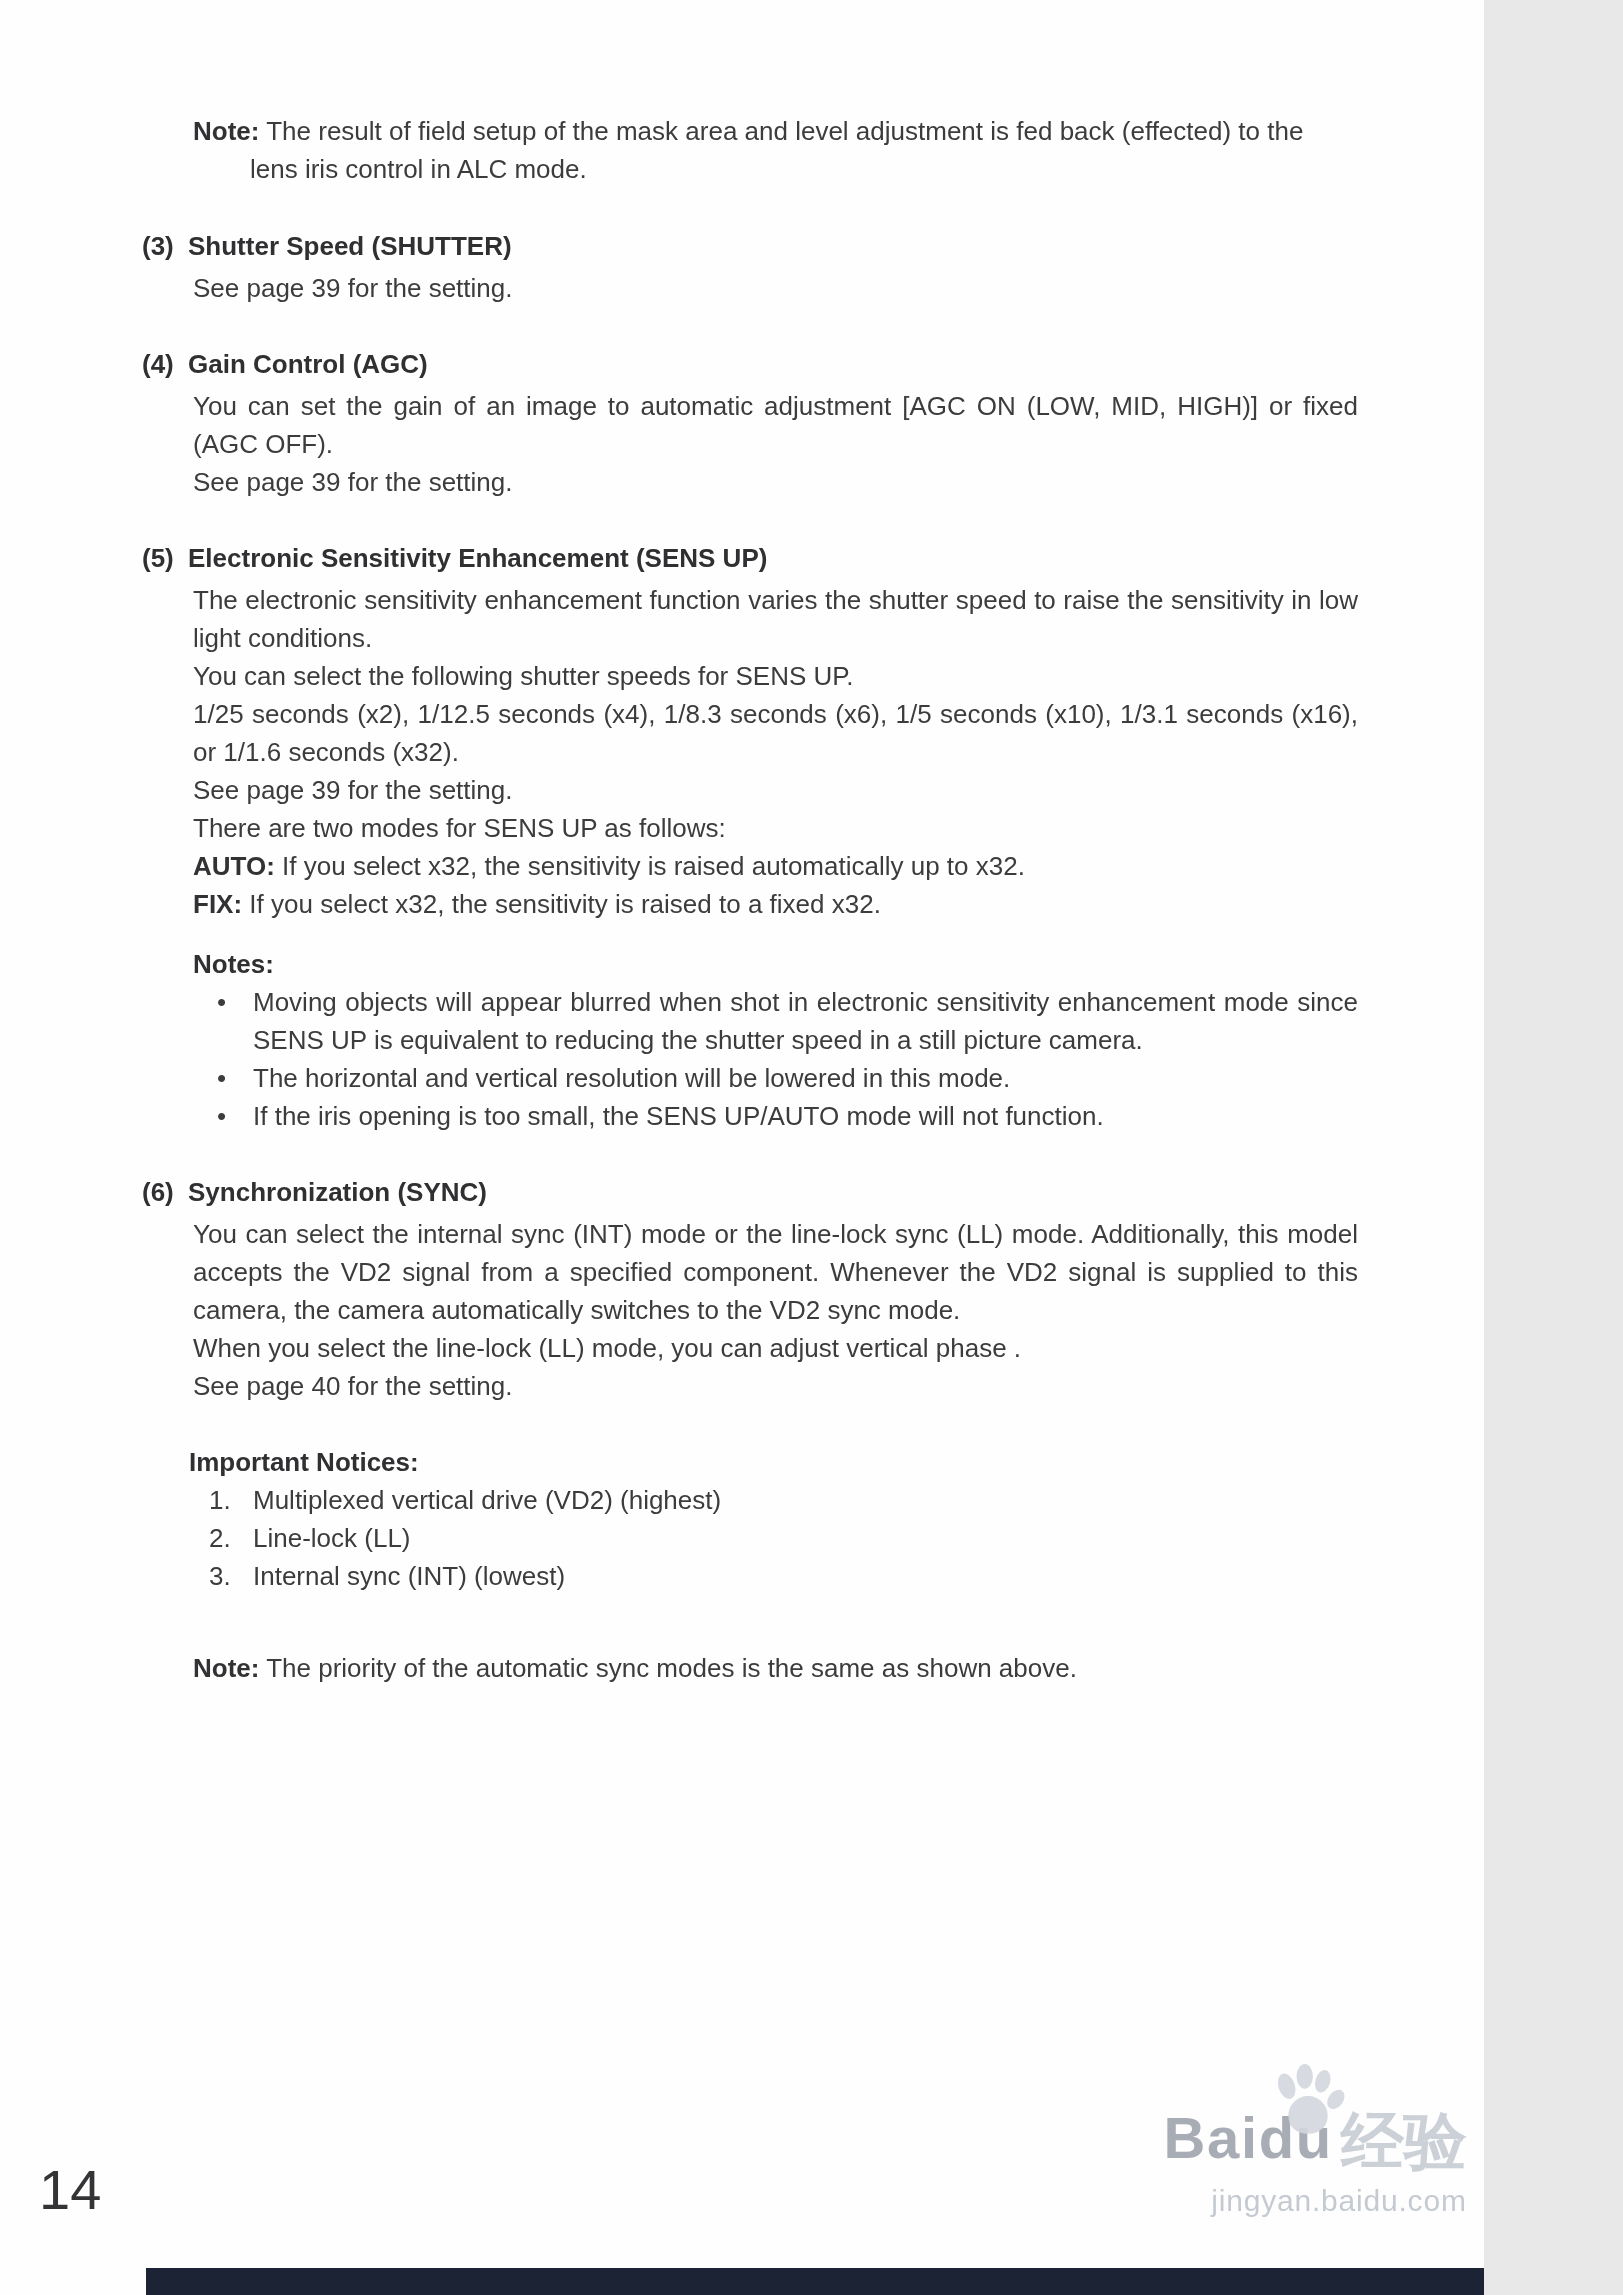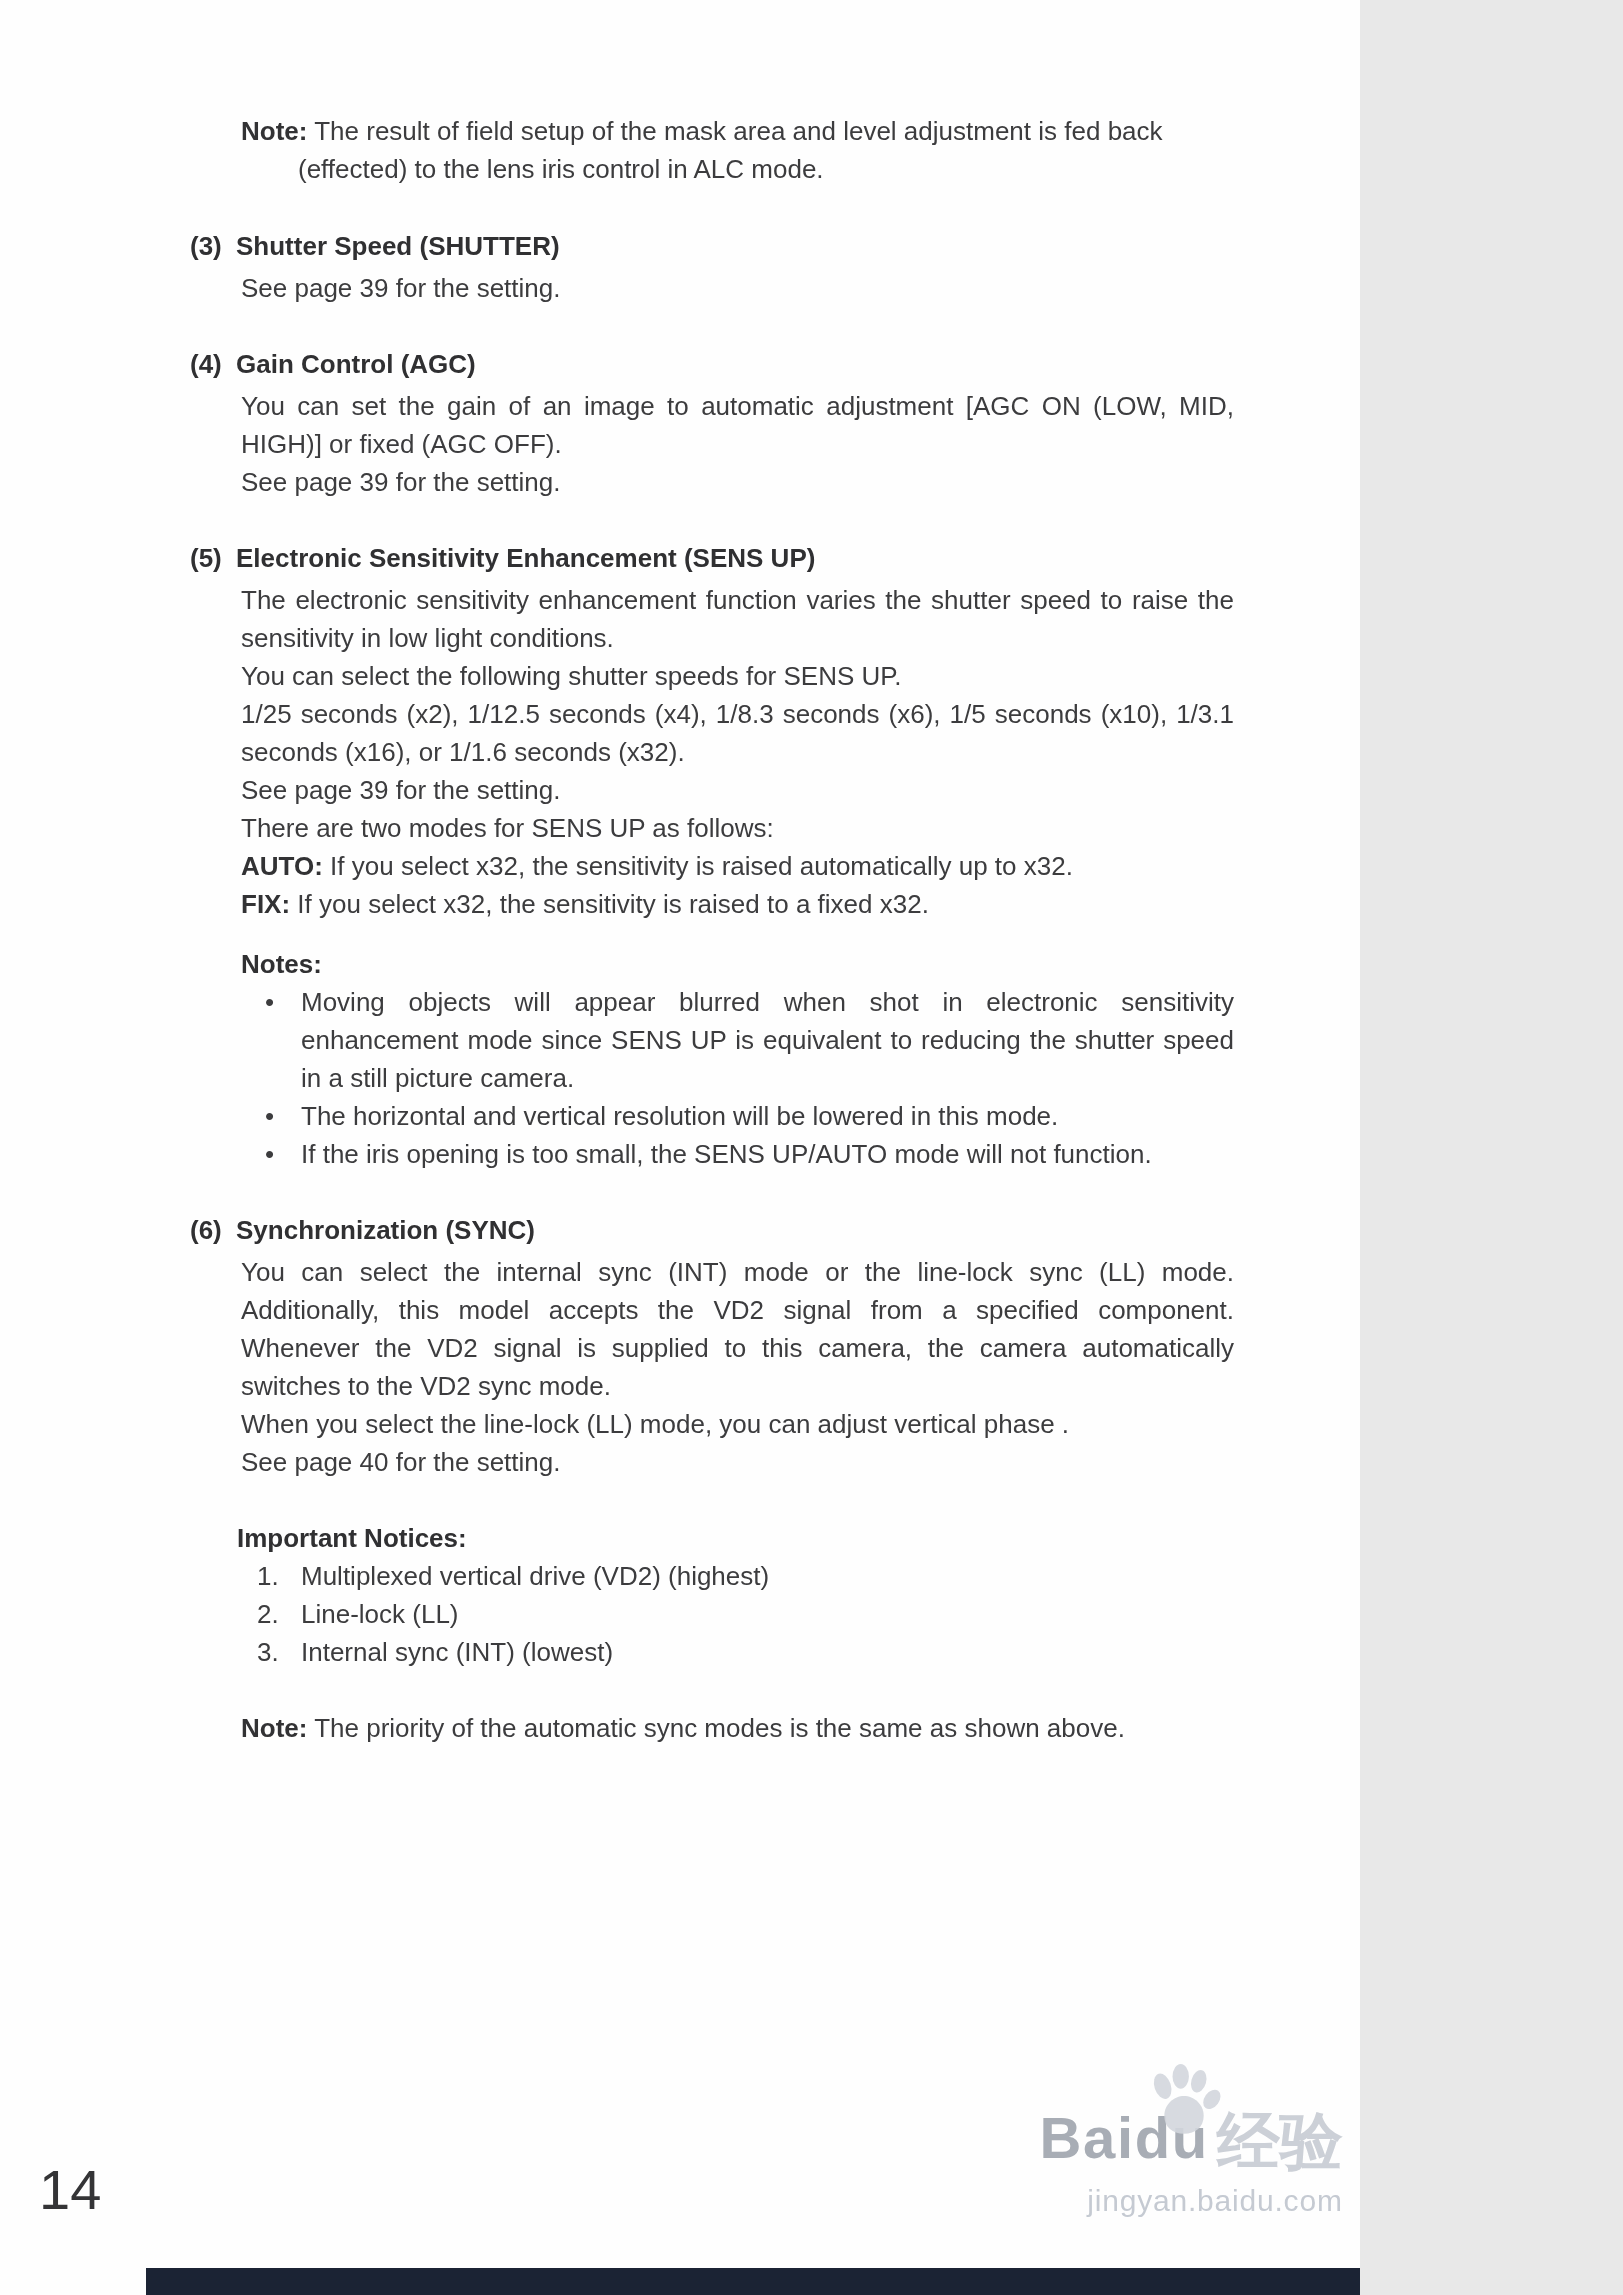--- a/index.html
+++ b/index.html
@@ -3,26 +3,25 @@
 <meta charset="utf-8">
 <style>
   * { margin: 0; padding: 0; box-sizing: border-box; }
   html, body { width: 1624px; }
   body {
     font-family: "Liberation Sans", "DejaVu Sans", sans-serif;
     background: #e8e8e8;
   }
   .page {
     position: relative;
-    width: 1360px;
+    width: 1484px;
     height: 2295px;
     background: #fefefe;
     overflow: hidden;
     color: #3c3c3e;
-    padding-left: 48px;
   }
   .content {
     padding: 112px 126px 0 142px;
     font-size: 26px;
     line-height: 38px;
   }
   b { font-weight: bold; color: #323234; }
   .note-top { margin-left: 51px; padding-left: 57px; text-indent: -57px; margin-bottom: 39px; max-width: 1309px; }
   section { margin-bottom: 38px; }
   .heading {
@@ -38,21 +37,21 @@
   .mode-line { text-align: left !important; }
   .notes-block { margin-top: 22px; }
   .notes-heading { font-weight: bold; color: #303032; }
   .bullet-item { display: flex; margin-left: 24px; }
   .bullet-item .mark { width: 36px; flex: none; }
   .bullet-item .txt { flex: 1; text-align: justify; }
   .important-block { margin-top: 38px; }
   .important-heading { font-weight: bold; color: #303032; margin-left: -4px; }
   .num-item { display: flex; margin-left: 16px; }
   .num-item .n { width: 44px; flex: none; }
-  .section-note { margin-top: 38px; padding-left: 57px; text-indent: -57px; }
+  .section-note { margin-top: 54px; padding-left: 57px; text-indent: -57px; }
   .page-number {
     position: absolute;
     left: 39px;
     bottom: 73px;
     font-size: 56px;
     color: #343436;
   }
   .footer-bar {
     position: absolute;
     left: 146px;

